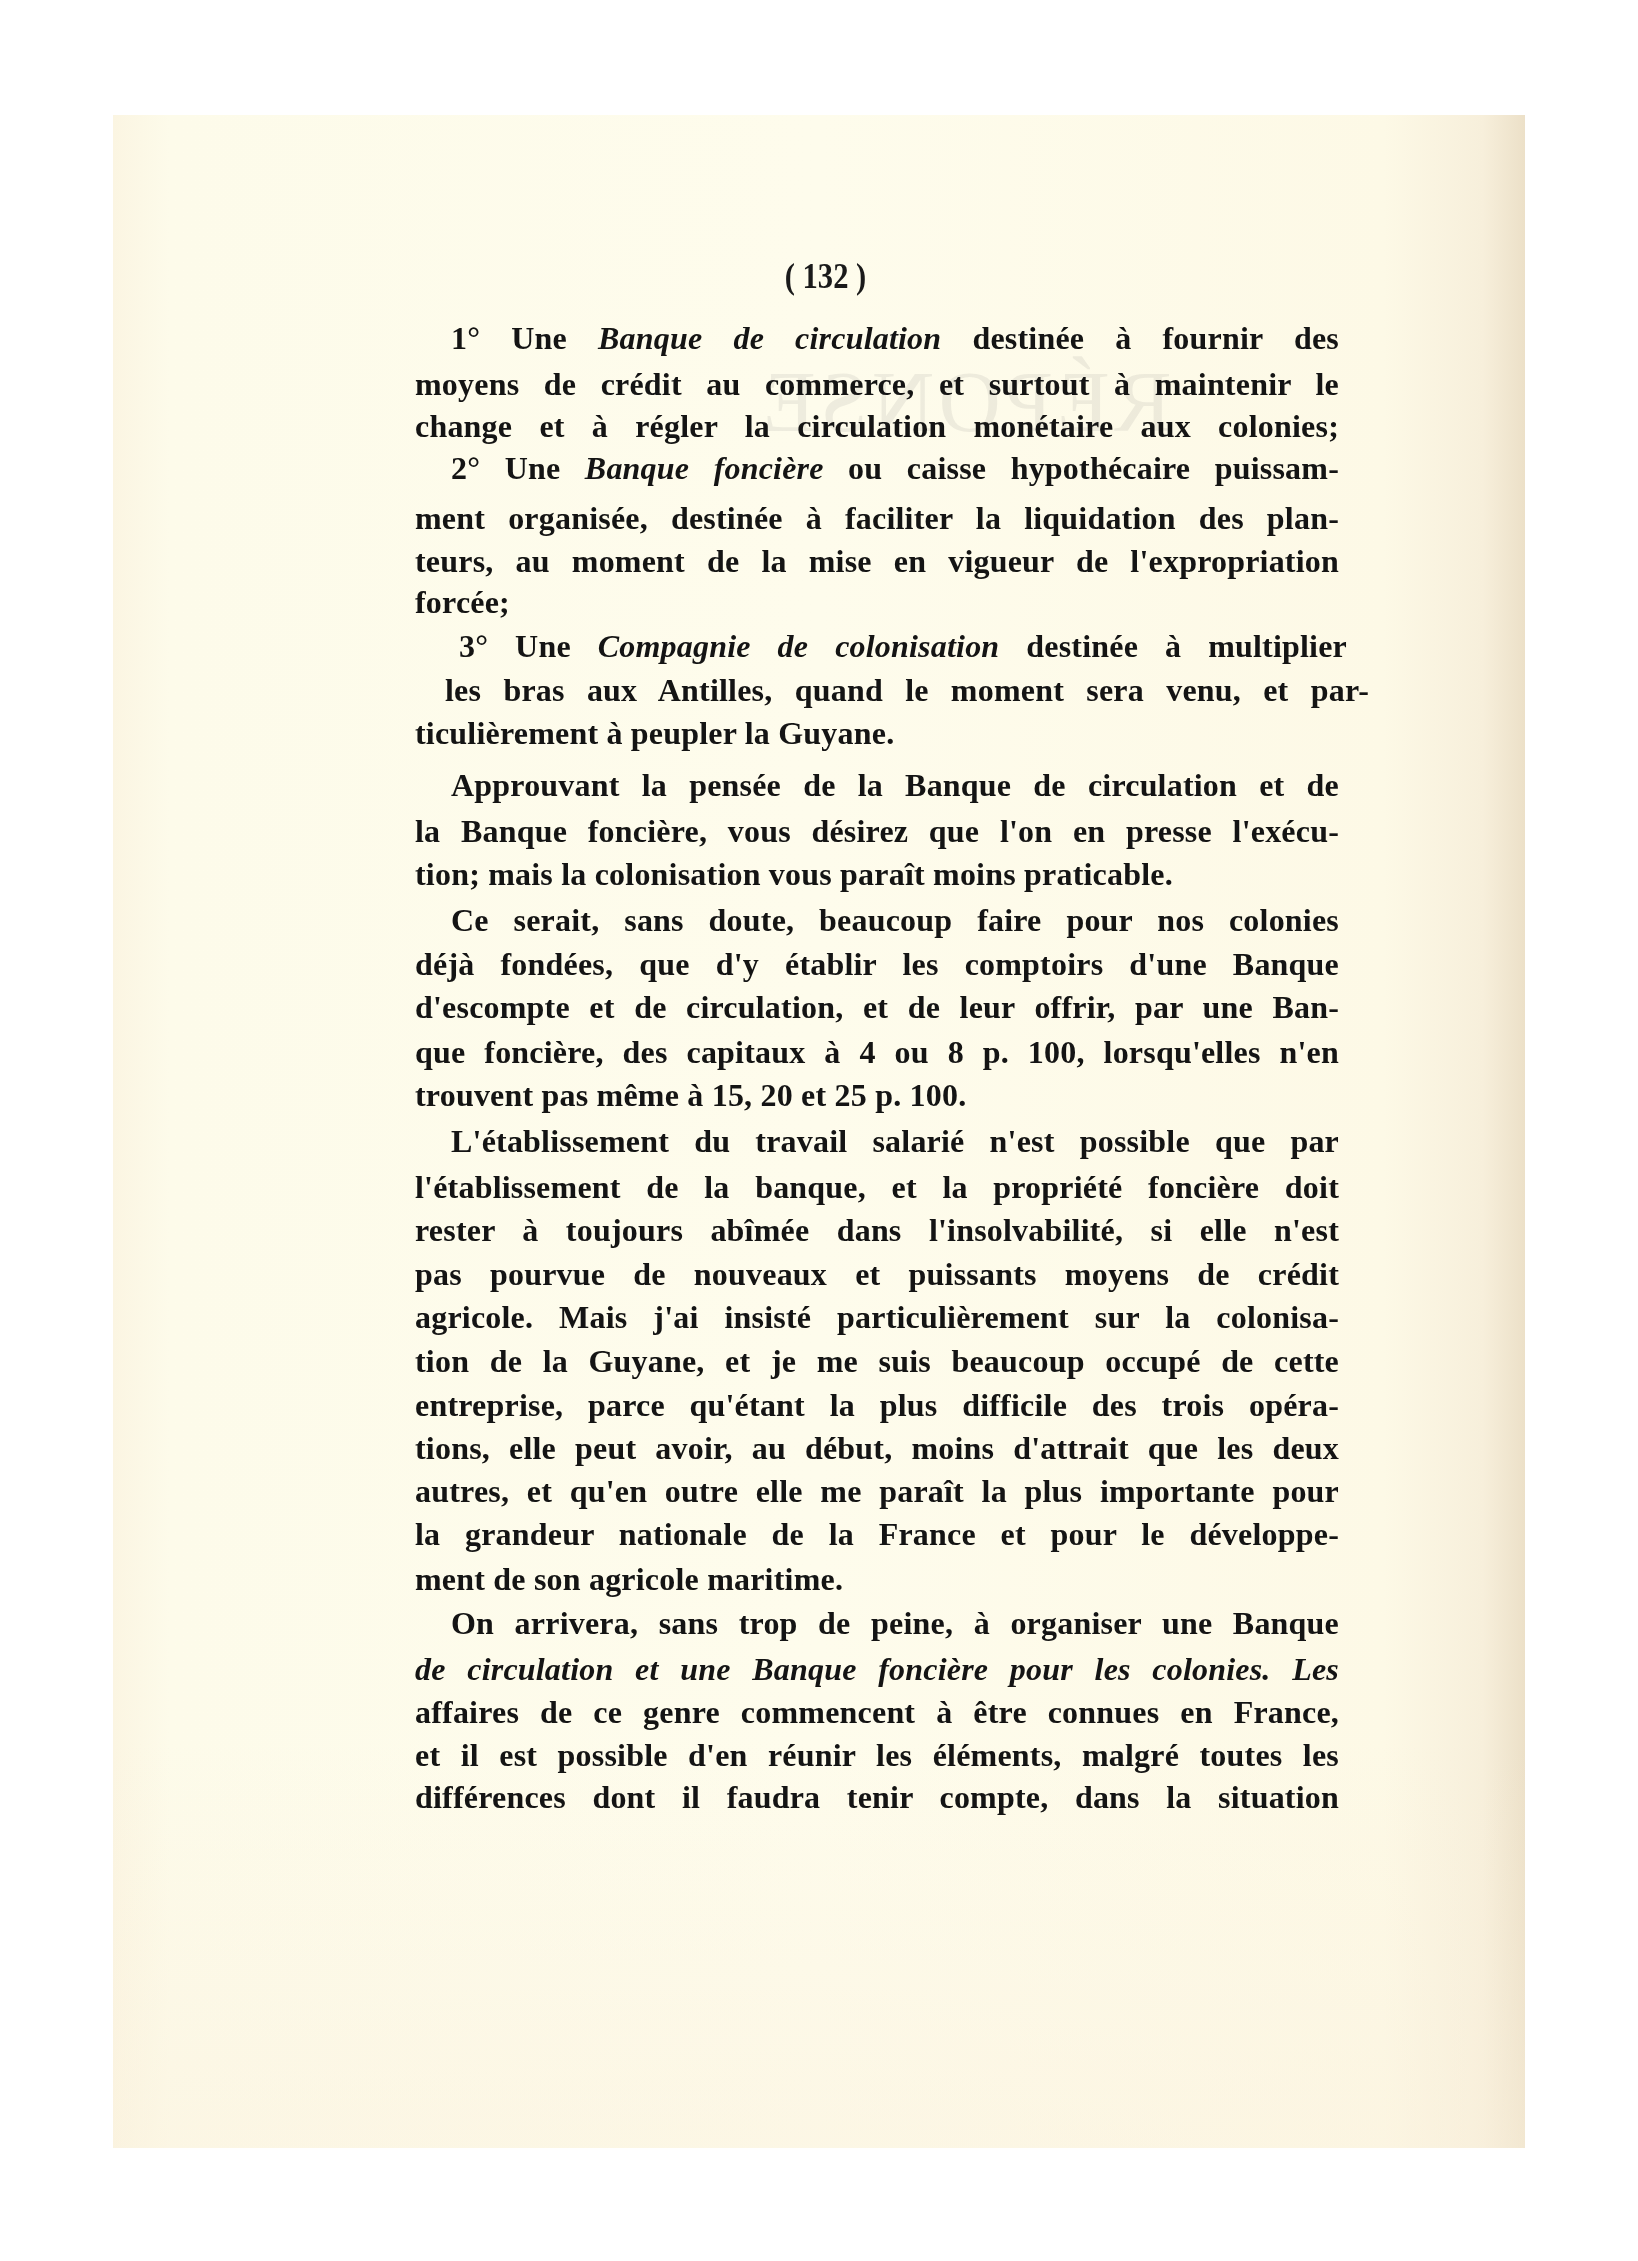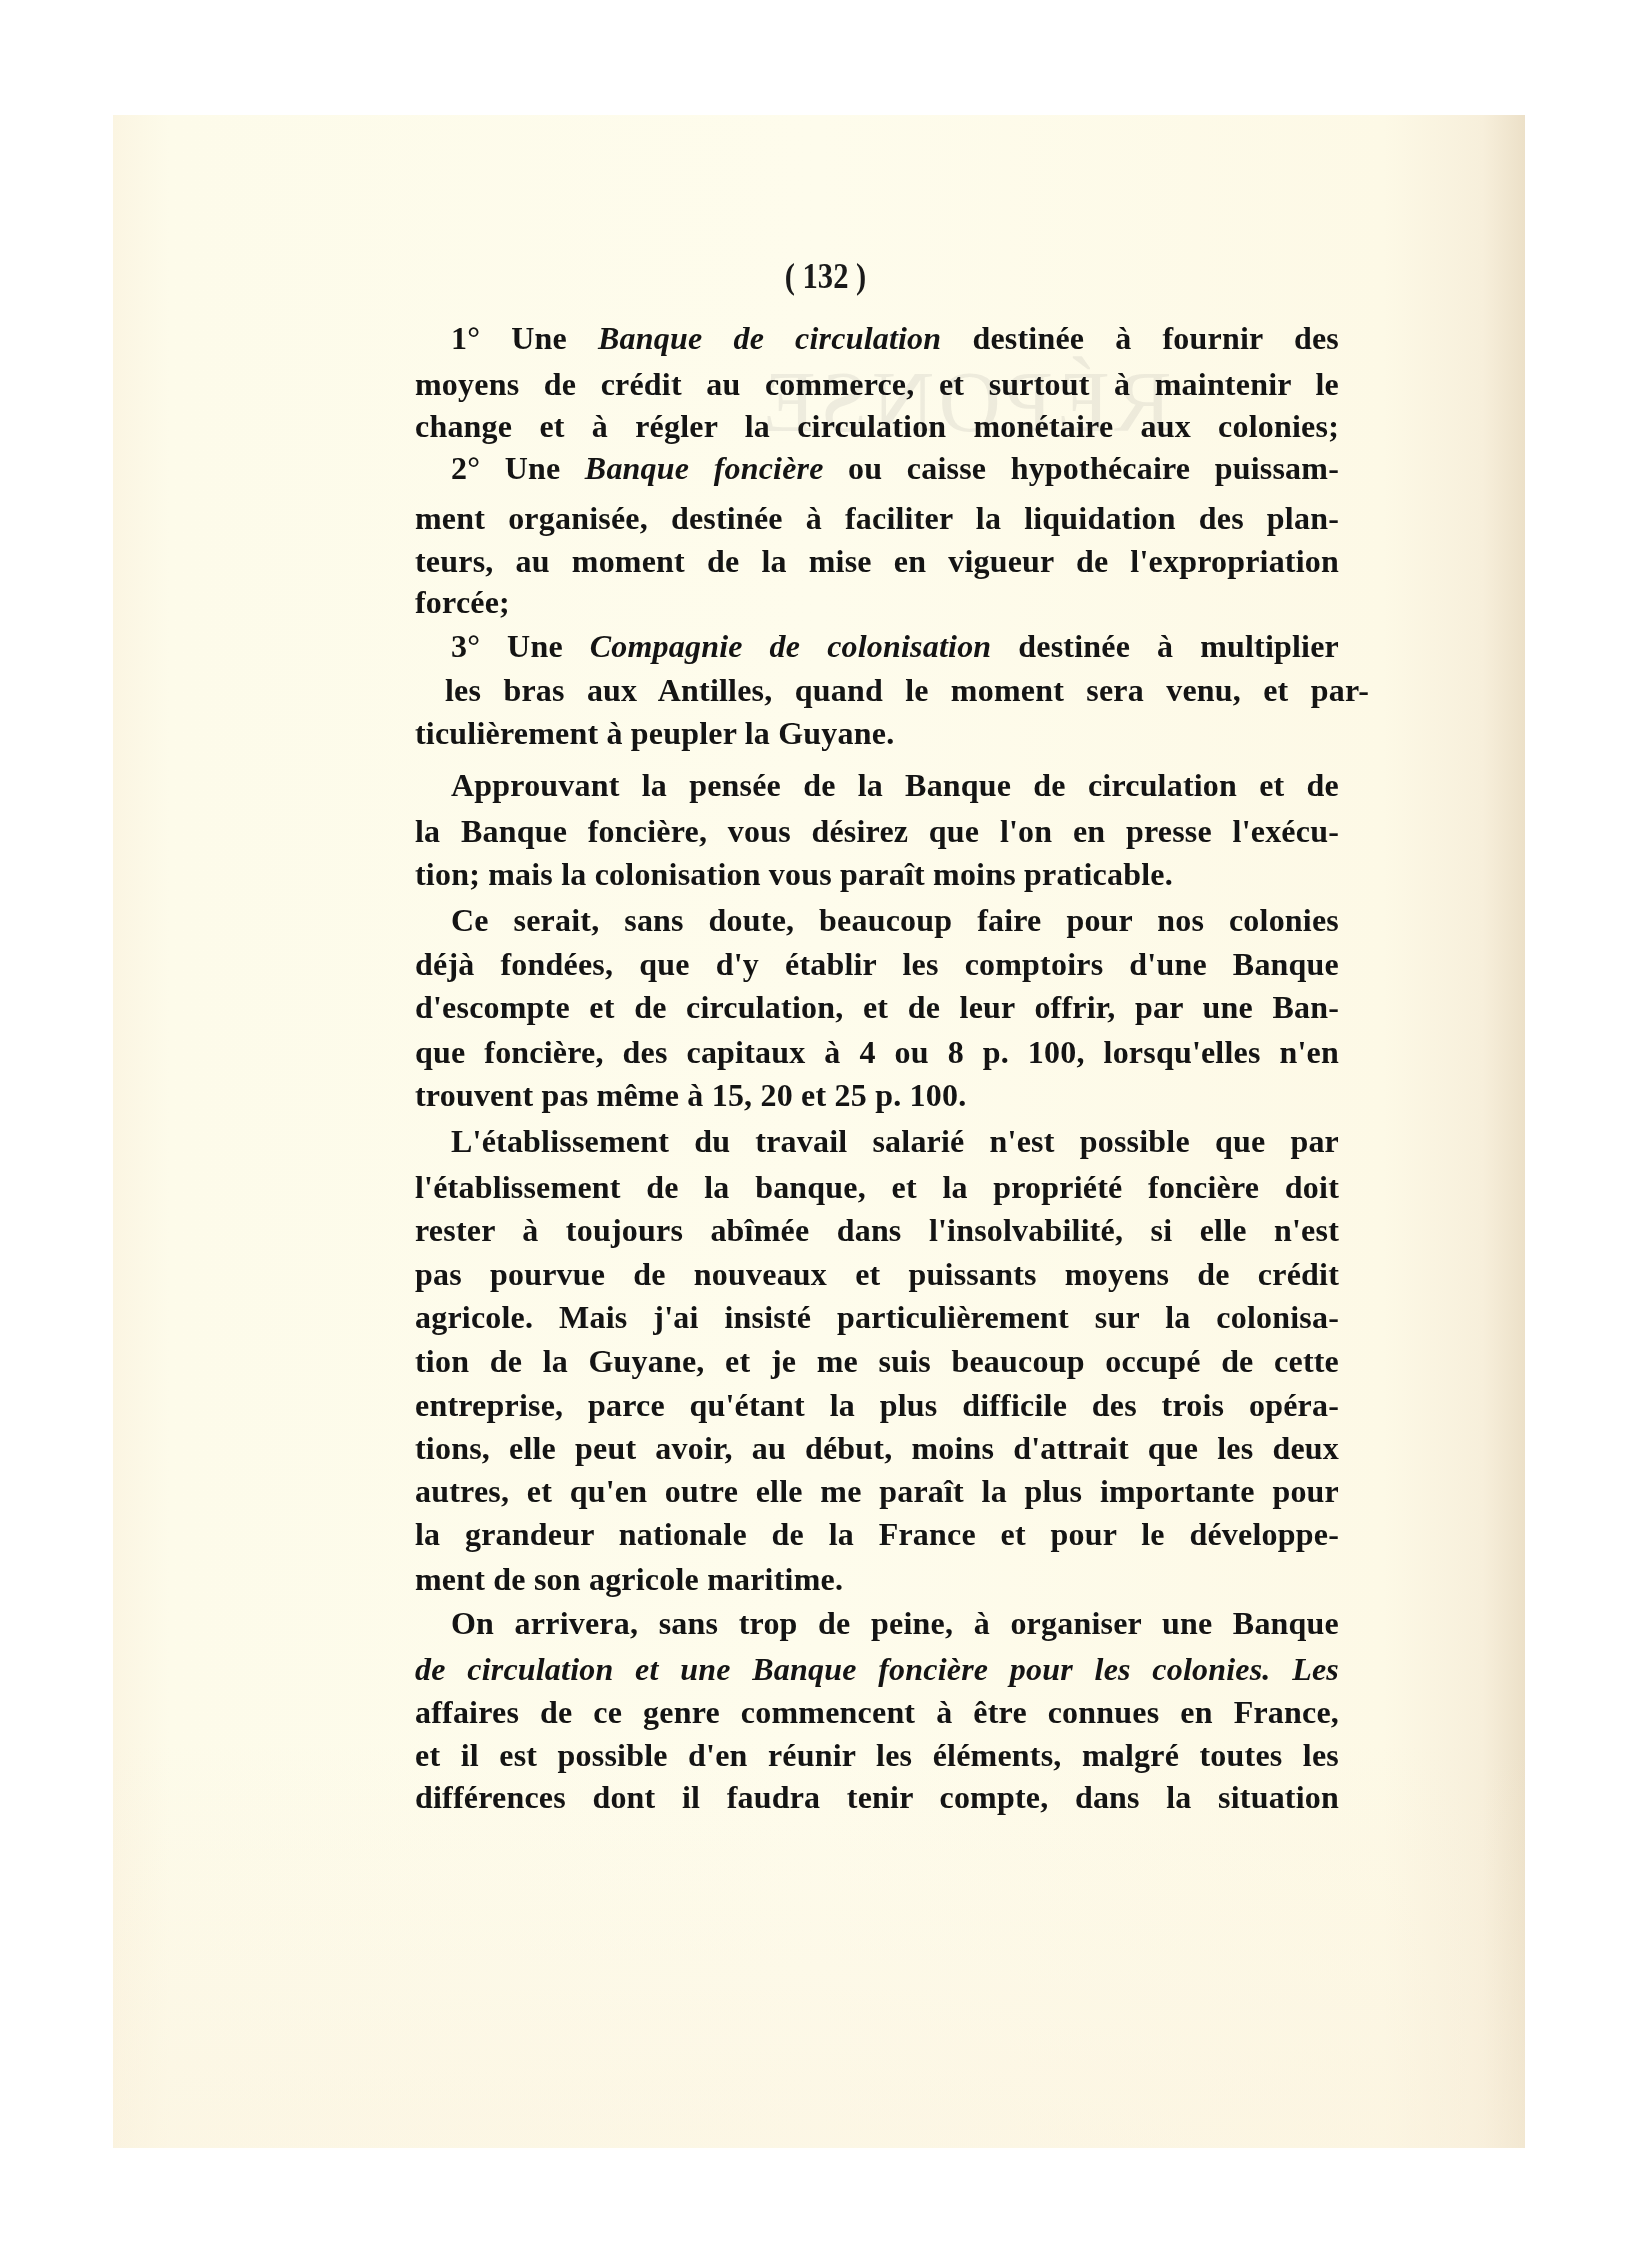--- a/index.html
+++ b/index.html
@@ -47,21 +47,21 @@
 <div class="pagenum">( 132 )</div>
 
 <div id="body-text">
     <div class="line indent" style="top: 317px;"><span>1° Une </span><i>Banque de circulation</i><span> destinée à fournir des</span></div>
     <div class="line" style="top: 363px;"><span>moyens de crédit au commerce, et surtout à maintenir le</span></div>
     <div class="line" style="top: 405px;"><span>change et à régler la circulation monétaire aux colonies;</span></div>
     <div class="line indent" style="top: 447px;"><span>2° Une </span><i>Banque foncière</i><span> ou caisse hypothécaire puissam-</span></div>
     <div class="line" style="top: 497px;"><span>ment organisée, destinée à faciliter la liquidation des plan-</span></div>
     <div class="line" style="top: 540px;"><span>teurs, au moment de la mise en vigueur de l'expropriation</span></div>
     <div class="line last" style="top: 581px;"><span>forcée;</span></div>
-    <div class="line indent" style="top: 625px;"><span>3° Une </span><i>Compagnie de colonisation</i><span> destinée à multiplier</span></div>
+    <div class="line indent" style="top: 625px; margin-left: 8px;"><span>3° Une </span><i>Compagnie de colonisation</i><span> destinée à multiplier</span></div>
     <div class="line" style="top: 669px; margin-left: 30px;"><span>les bras aux Antilles, quand le moment sera venu, et par-</span></div>
     <div class="line last" style="top: 712px;"><span>ticulièrement à peupler la Guyane.</span></div>
     <div class="line indent" style="top: 764px;"><span>Approuvant la pensée de la Banque de circulation et de</span></div>
     <div class="line" style="top: 810px;"><span>la Banque foncière, vous désirez que l'on en presse l'exécu-</span></div>
     <div class="line last" style="top: 853px;"><span>tion; mais la colonisation vous paraît moins praticable.</span></div>
     <div class="line indent" style="top: 899px;"><span>Ce serait, sans doute, beaucoup faire pour nos colonies</span></div>
     <div class="line" style="top: 943px;"><span>déjà fondées, que d'y établir les comptoirs d'une Banque</span></div>
     <div class="line" style="top: 986px;"><span>d'escompte et de circulation, et de leur offrir, par une Ban-</span></div>
     <div class="line" style="top: 1031px;"><span>que foncière, des capitaux à 4 ou 8 p. 100, lorsqu'elles n'en</span></div>
     <div class="line last" style="top: 1074px;"><span>trouvent pas même à 15, 20 et 25 p. 100.</span></div>

